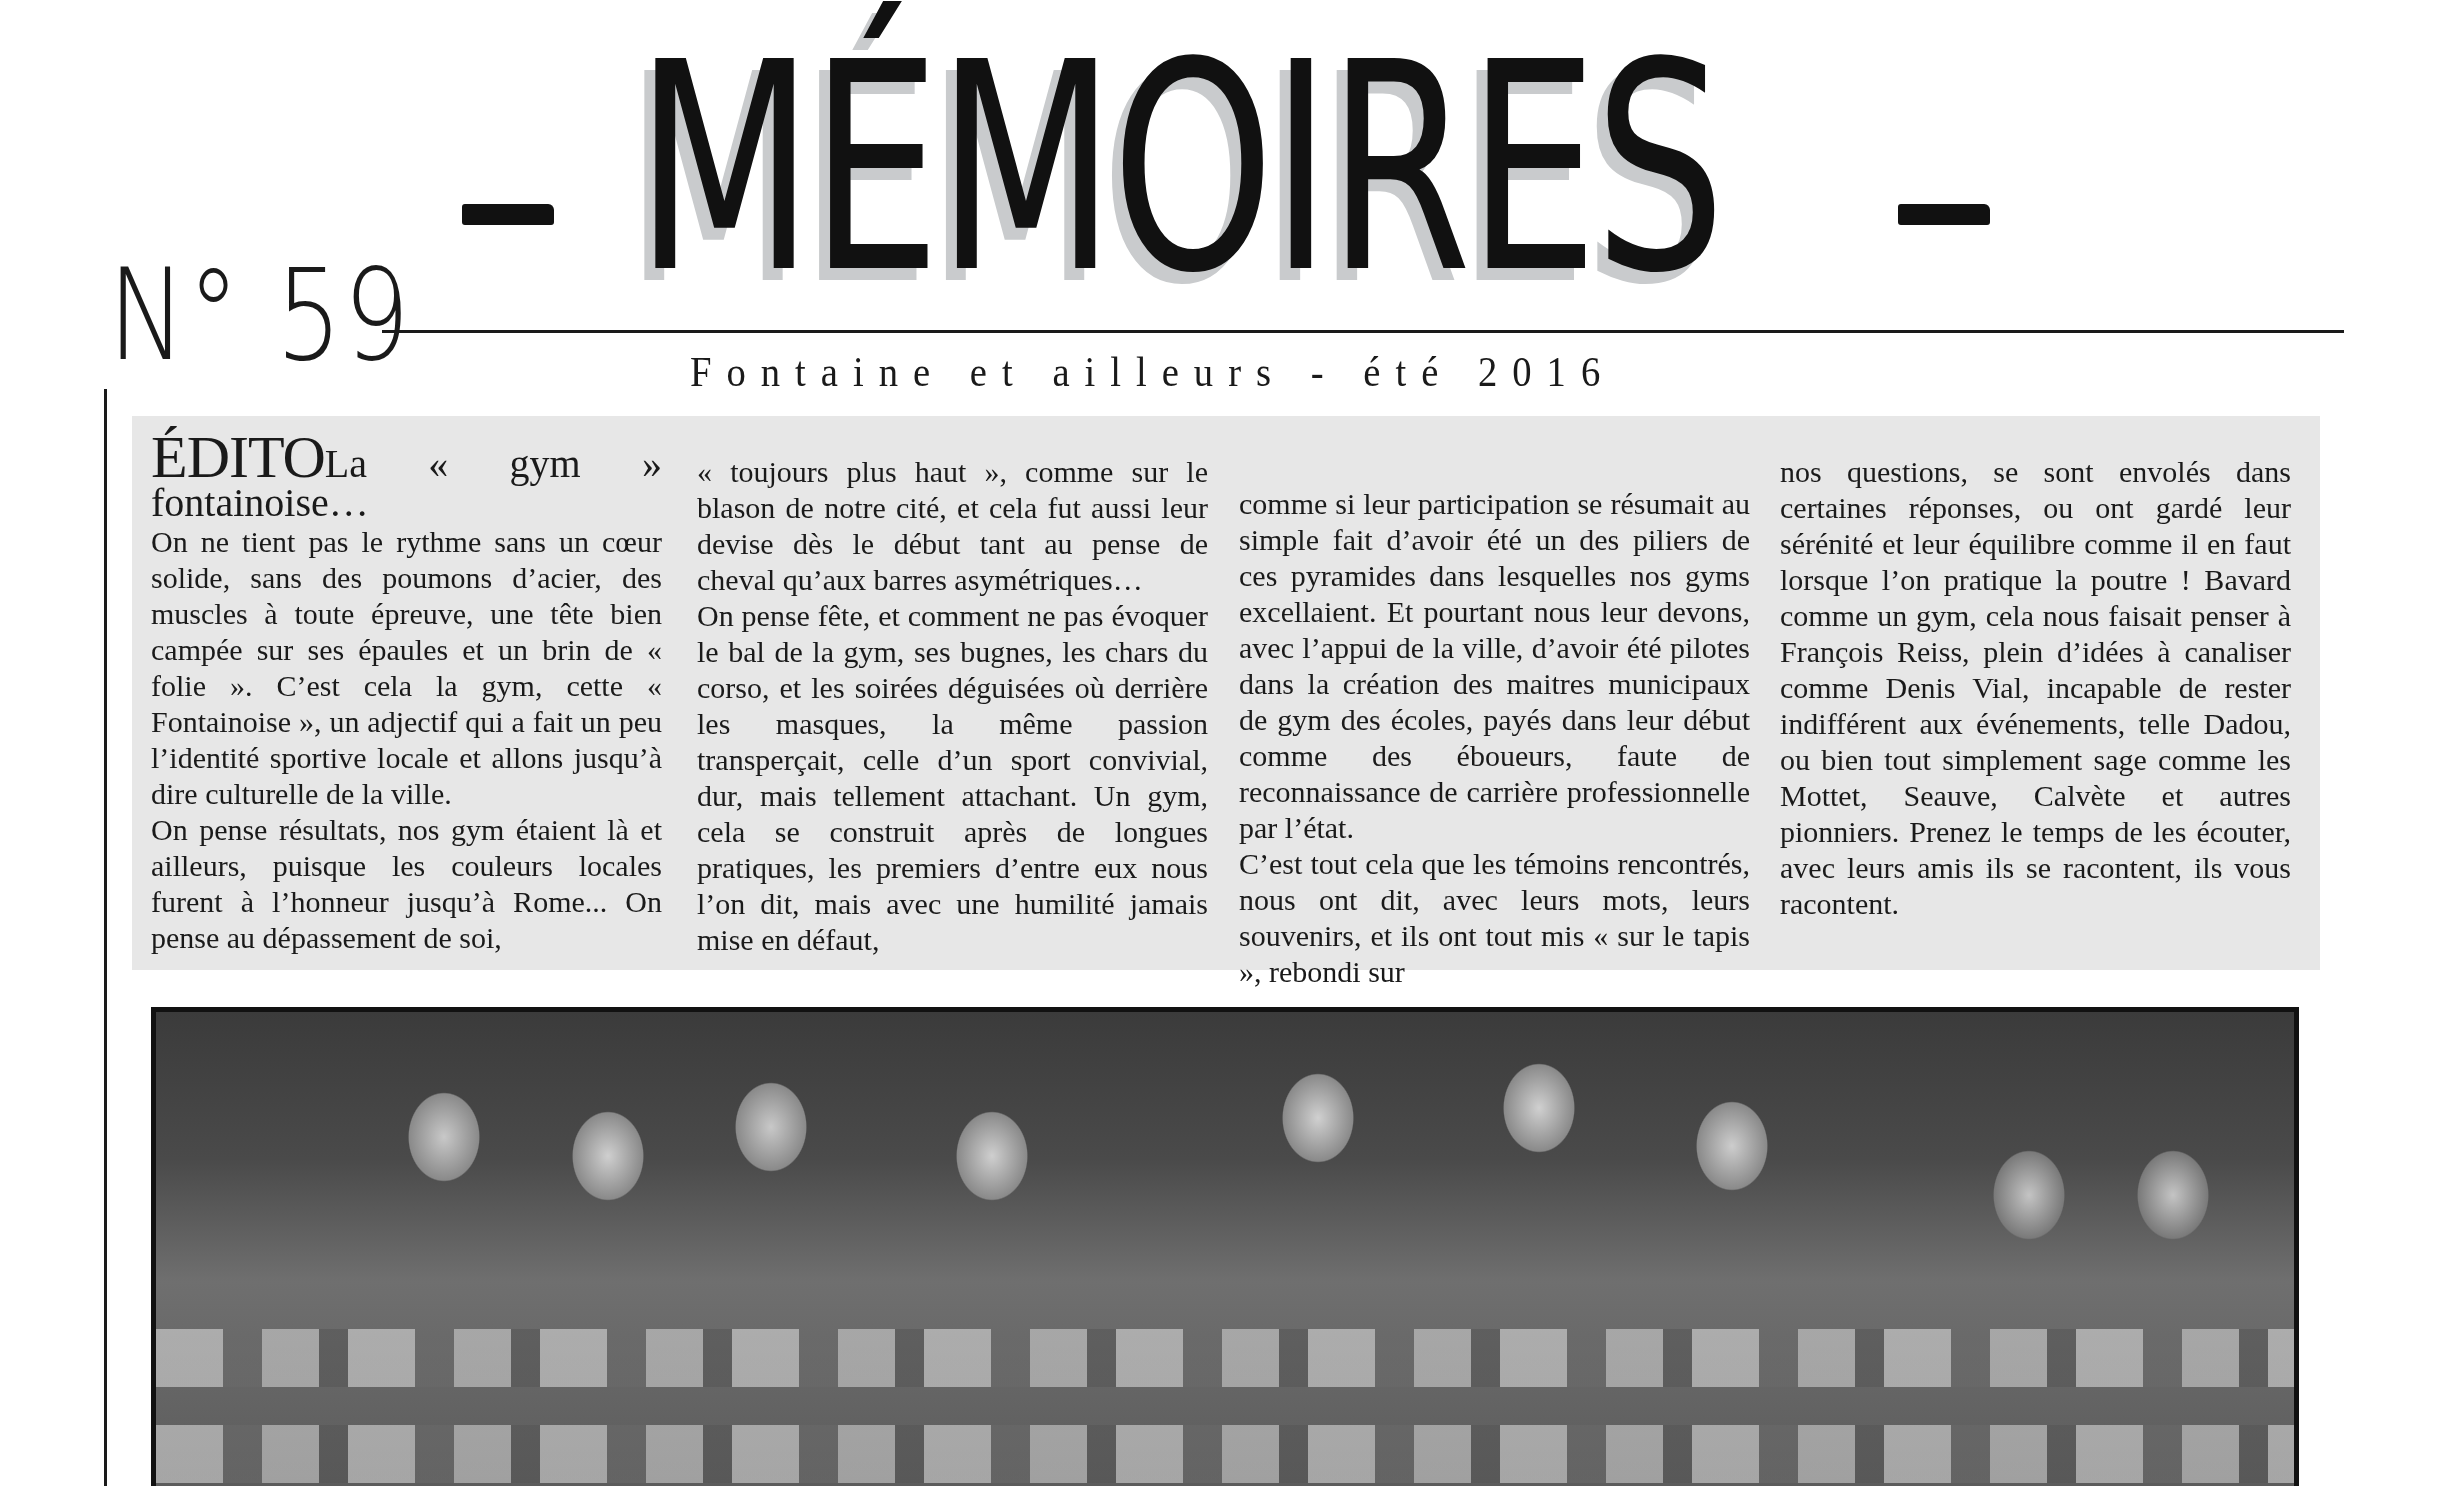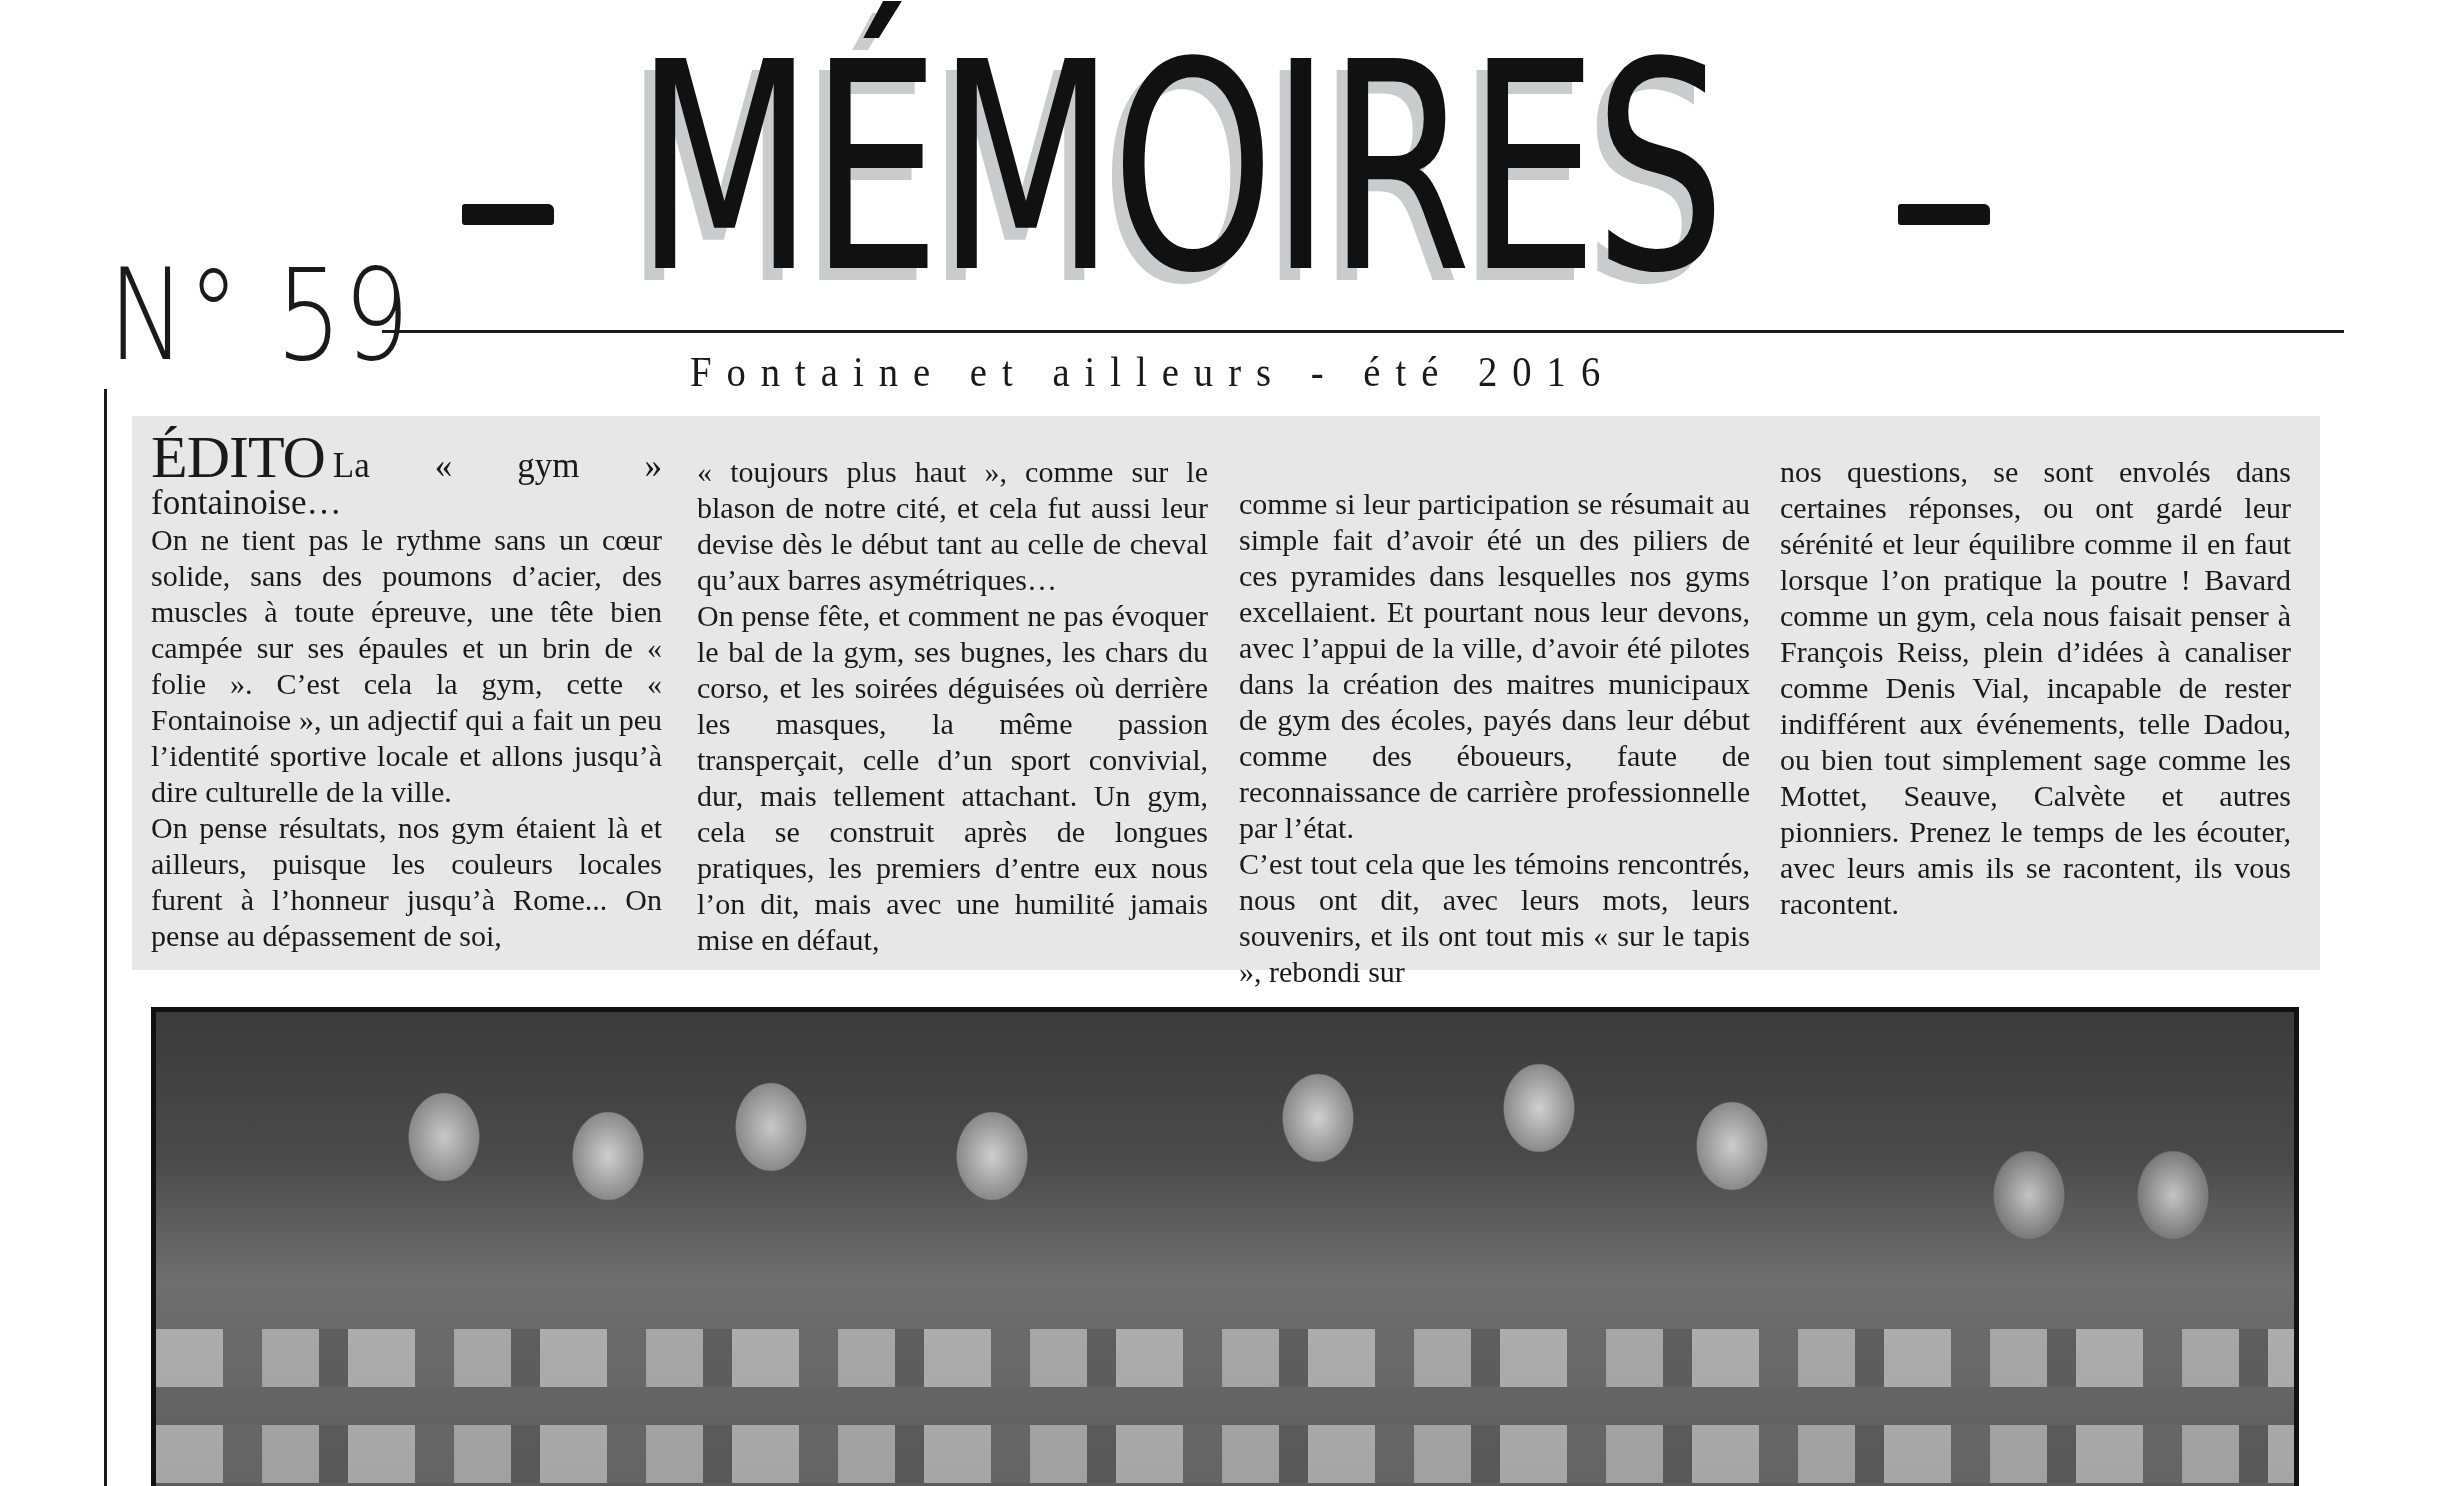--- a/index.html
+++ b/index.html
@@ -14,21 +14,21 @@
   .title-shadow{color:#c9cbcd;left:-11.5px;top:11.5px;}
   .dash{position:absolute;width:92px;height:21px;background:#111;border-radius:2.9px 5.8px 2.9px 2.9px;}
   .dash::before{content:"";position:absolute;left:-9.6px;top:7.7px;width:92px;height:21px;background:#c9cbcd;z-index:-1;}
   .dash.left{left:9.6px;top:175px;}
   .dash.right{left:1446px;top:175px;}
   .subtitle{position:absolute;left:690px;top:348px;width:1095px;font-family:"Liberation Serif",serif;font-size:42px;letter-spacing:16.3px;color:#1a1a1a;white-space:nowrap;transform:scaleX(0.92);transform-origin:left top;}
   .edito-box{position:absolute;left:132px;top:416px;width:2188px;height:554px;background:#e7e7e7;}
   .col{position:absolute;top:27px;width:511px;font-size:30px;line-height:36px;text-align:justify;}
   .col p{margin:0;}
   .edito-head{font-weight:normal;font-size:60px;line-height:48px;letter-spacing:-1px;}
-  .edito-intro{font-size:35px;margin-left:8px;}
+  .edito-intro{font-size:40px;}
   .c1{left:19px;top:17.3px;}
   .c2{left:565px;top:38px;}
   .c3{left:1107px;top:38px;margin-top:32px;}
   .c4{left:1648px;top:38px;}
   .photo{position:absolute;left:151px;top:1007px;width:2148px;height:500px;border:5.8px solid #111;box-sizing:border-box;background:
     radial-gradient(ellipse 58px 72px at 288px 125px,#c8c8c8 0,#8a8a8a 60%,transparent 62%),
     radial-gradient(ellipse 58px 72px at 452px 144px,#cfcfcf 0,#8a8a8a 60%,transparent 62%),
     radial-gradient(ellipse 58px 72px at 615px 115px,#c8c8c8 0,#8a8a8a 60%,transparent 62%),
     radial-gradient(ellipse 58px 72px at 836px 144px,#cfcfcf 0,#8a8a8a 60%,transparent 62%),
     radial-gradient(ellipse 58px 72px at 1162px 106px,#d0d0d0 0,#8a8a8a 60%,transparent 62%),
@@ -58,21 +58,21 @@
 
 <div class="subtitle">Fontaine et ailleurs - été 2016</div>
 
 <div class="edito-box">
   <div class="col c1">
     <p><span class="edito-head">ÉDITO</span><span class="edito-intro">La « gym » fontainoise…</span></p>
     <p>On ne tient pas le rythme sans un cœur solide, sans des poumons d’acier, des muscles à toute épreuve, une tête bien campée sur ses épaules et un brin de « folie ». C’est cela la gym, cette « Fontainoise », un adjectif qui a fait un peu l’identité sportive locale et allons jusqu’à dire culturelle de la ville.</p>
     <p>On pense résultats, nos gym étaient là et ailleurs, puisque les couleurs locales furent à l’honneur jusqu’à Rome... On pense au dépassement de soi,</p>
   </div>
   <div class="col c2">
-    <p>« toujours plus haut », comme sur le blason de notre cité, et cela fut aussi leur devise dès le début tant au celle de cheval qu’aux barres asymétriques…</p>
+    <p>« toujours plus haut », comme sur le blason de notre cité, et cela fut aussi leur devise dès le début tant au pense de cheval qu’aux barres asymétriques…</p>
     <p>On pense fête, et comment ne pas évoquer le bal de la gym, ses bugnes, les chars du corso, et les soirées déguisées où derrière les masques, la même passion transperçait, celle d’un sport convivial, dur, mais tellement attachant. Un gym, cela se construit après de longues pratiques, les premiers d’entre eux nous l’on dit, mais avec une humilité jamais mise en défaut,</p>
   </div>
   <div class="col c3">
     <p>comme si leur participation se résumait au simple fait d’avoir été un des piliers de ces pyramides dans lesquelles nos gyms excellaient. Et pourtant nous leur devons, avec l’appui de la ville, d’avoir été pilotes dans la création des maitres municipaux de gym des écoles, payés dans leur début comme des éboueurs, faute de reconnaissance de carrière professionnelle par l’état.</p>
     <p>C’est tout cela que les témoins rencontrés, nous ont dit, avec leurs mots, leurs souvenirs, et ils ont tout mis « sur le tapis », rebondi sur</p>
   </div>
   <div class="col c4">
     <p>nos questions, se sont envolés dans certaines réponses, ou ont gardé leur sérénité et leur équilibre comme il en faut lorsque l’on pratique la poutre ! Bavard comme un gym, cela nous faisait penser à François Reiss, plein d’idées à canaliser comme Denis Vial, incapable de rester indifférent aux événements, telle Dadou, ou bien tout simplement sage comme les Mottet, Seauve, Calvète et autres pionniers. Prenez le temps de les écouter, avec leurs amis ils se racontent, ils vous racontent.</p>
   </div>
 </div>

